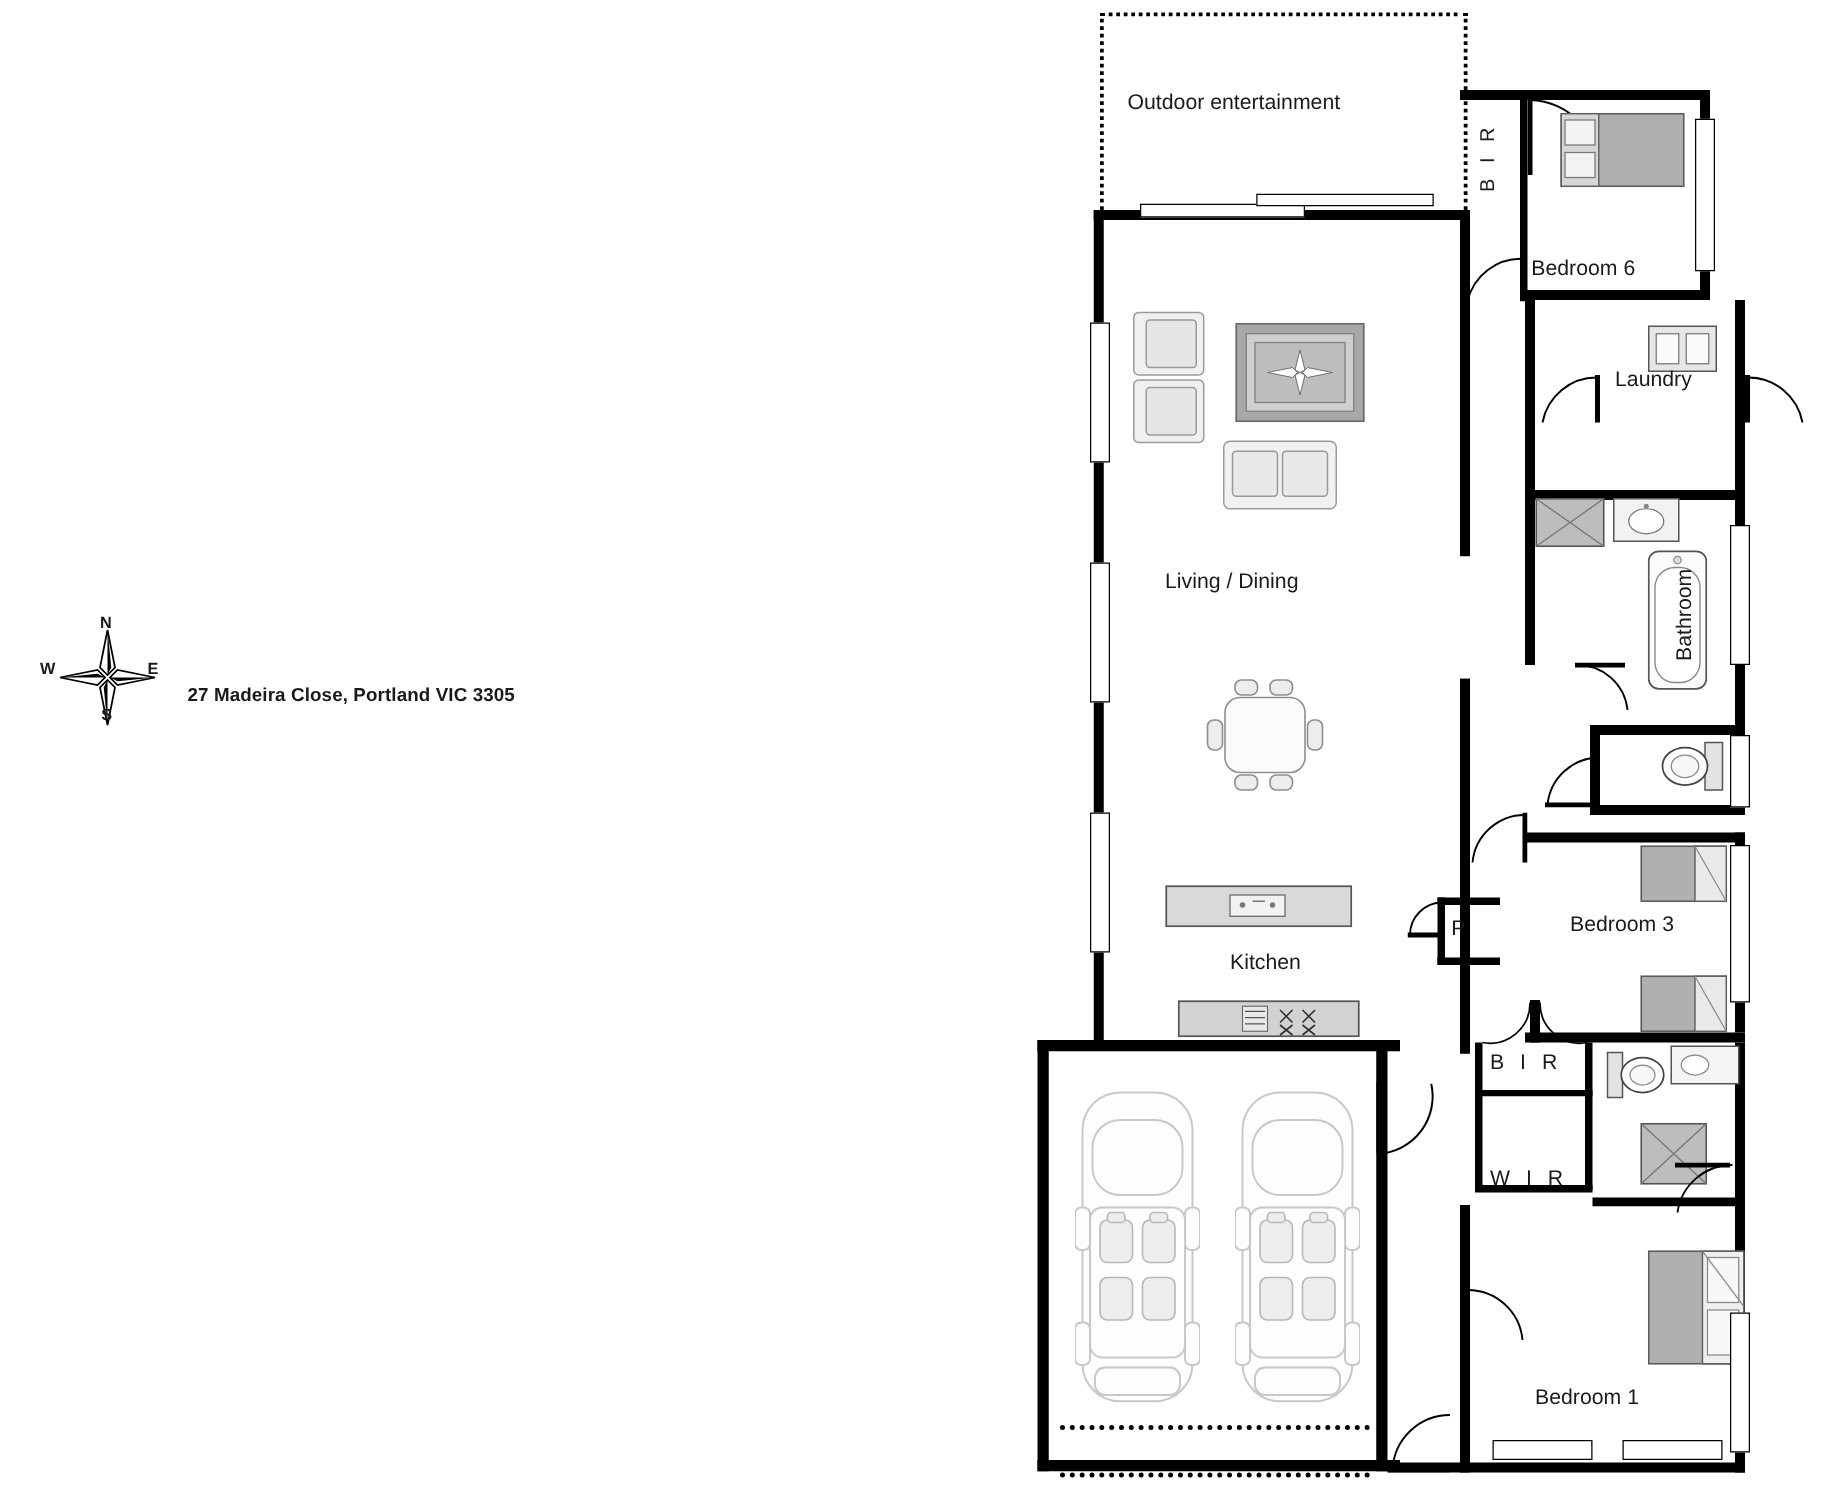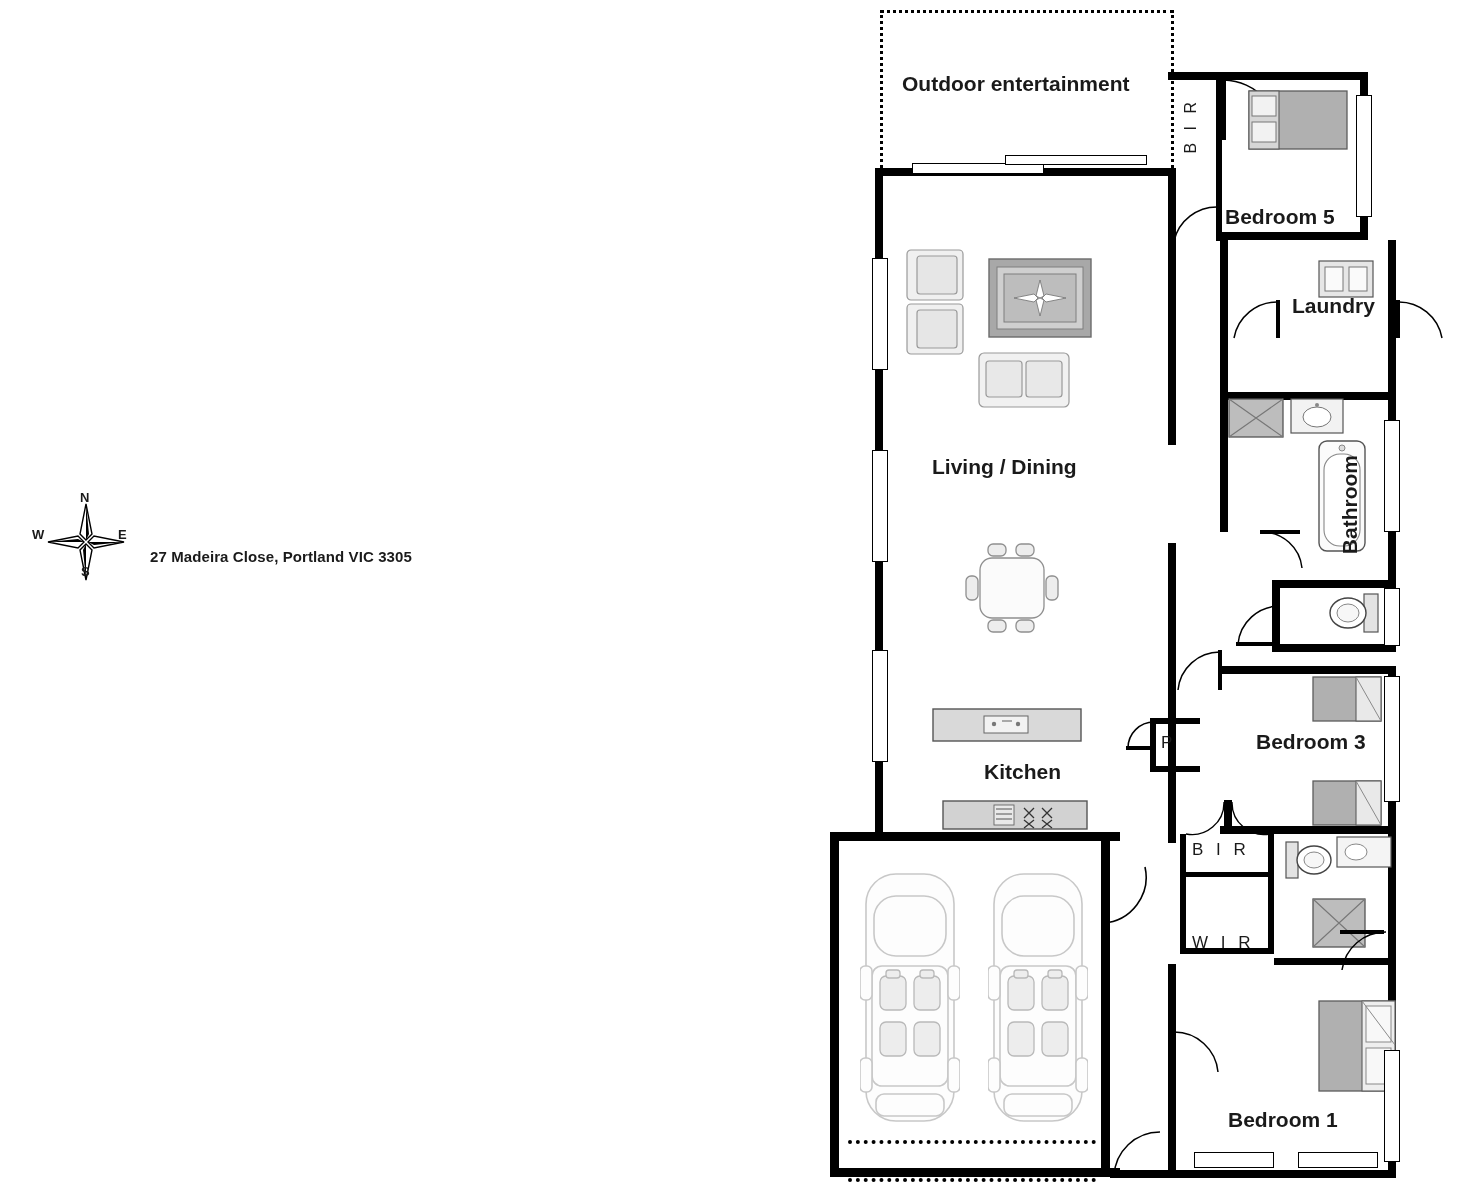--- a/index.html
+++ b/index.html
@@ -15,21 +15,21 @@
   #compass .w{left:2px;top:35px;}
   #compass .e{left:88px;top:35px;}
 
   #address{position:absolute;left:150px;top:548px;font-size:15px;font-weight:bold;letter-spacing:.1px;}
   #disclaimer{position:absolute;left:150px;top:605px;width:660px;font-size:18px;line-height:29px;color:#222;}
 
   
   #plan{position:absolute;left:820px;top:0;width:652px;height:1194px;}
   .wall{position:absolute;background:#000;}
   .room-label{position:absolute;font-size:17px;color:#1a1a1a;white-space:nowrap;}
-  .room-label.big{font-size:21px;font-weight:bold;}
+  .room-label.big{font-size:17px;}
   .vert{writing-mode:vertical-rl;transform:rotate(180deg);}
   .spaced{letter-spacing:4px;}
   .dotted{position:absolute;border:3px dotted #000;}
   .dline-h{position:absolute;border-top:4px dotted #000;}
   .win{position:absolute;background:#fff;border:1.5px solid #000;}
   svg{display:block;}
 </style>
 </head>
 <body>
 
@@ -220,21 +220,21 @@
     <path d="M2 2 A56 56 0 0 1 56 68" fill="none" stroke="#000" stroke-width="1.5"></path>
     <rect x="0" y="0" width="4" height="62" fill="#000"></rect>
   </svg>
 
   <svg style="position:absolute;left:428px;top:90px;" width="100" height="60" viewBox="0 0 100 60">
     <rect x="1" y="1" width="98" height="58" fill="#b0b0b0" stroke="#5c5c5c" stroke-width="1.3"></rect>
     <rect x="1" y="1" width="30" height="58" fill="#d6d6d6" stroke="#5c5c5c" stroke-width="1.1"></rect>
     <rect x="4" y="6" width="24" height="20" fill="#f2f2f2" stroke="#777" stroke-width="1"></rect>
     <rect x="4" y="32" width="24" height="20" fill="#f2f2f2" stroke="#777" stroke-width="1"></rect>
   </svg>
-  <div class="room-label big" style="left:405px;top:205px;">Bedroom 5</div>
+  <div class="room-label big" style="left:405px;top:205px;">Bedroom 6</div>
   <svg style="position:absolute;left:352px;top:205px;" width="48" height="38" viewBox="0 0 48 38">
     <path d="M2 36 A44 44 0 0 1 46 2" fill="none" stroke="#000" stroke-width="1.5"></path>
     <rect x="44" y="0" width="4" height="36" fill="#000"></rect>
   </svg>
 
   <div class="wall" style="left:400px;top:240px;width:8px;height:152px;"></div>
   <div class="wall" style="left:568px;top:240px;width:8px;height:152px;"></div>
   <div class="wall" style="left:400px;top:392px;width:176px;height:8px;"></div>
   <svg style="position:absolute;left:498px;top:260px;" width="56" height="38" viewBox="0 0 56 38">
     <rect x="1" y="1" width="54" height="36" fill="#e6e6e6" stroke="#555" stroke-width="1.2"></rect>

